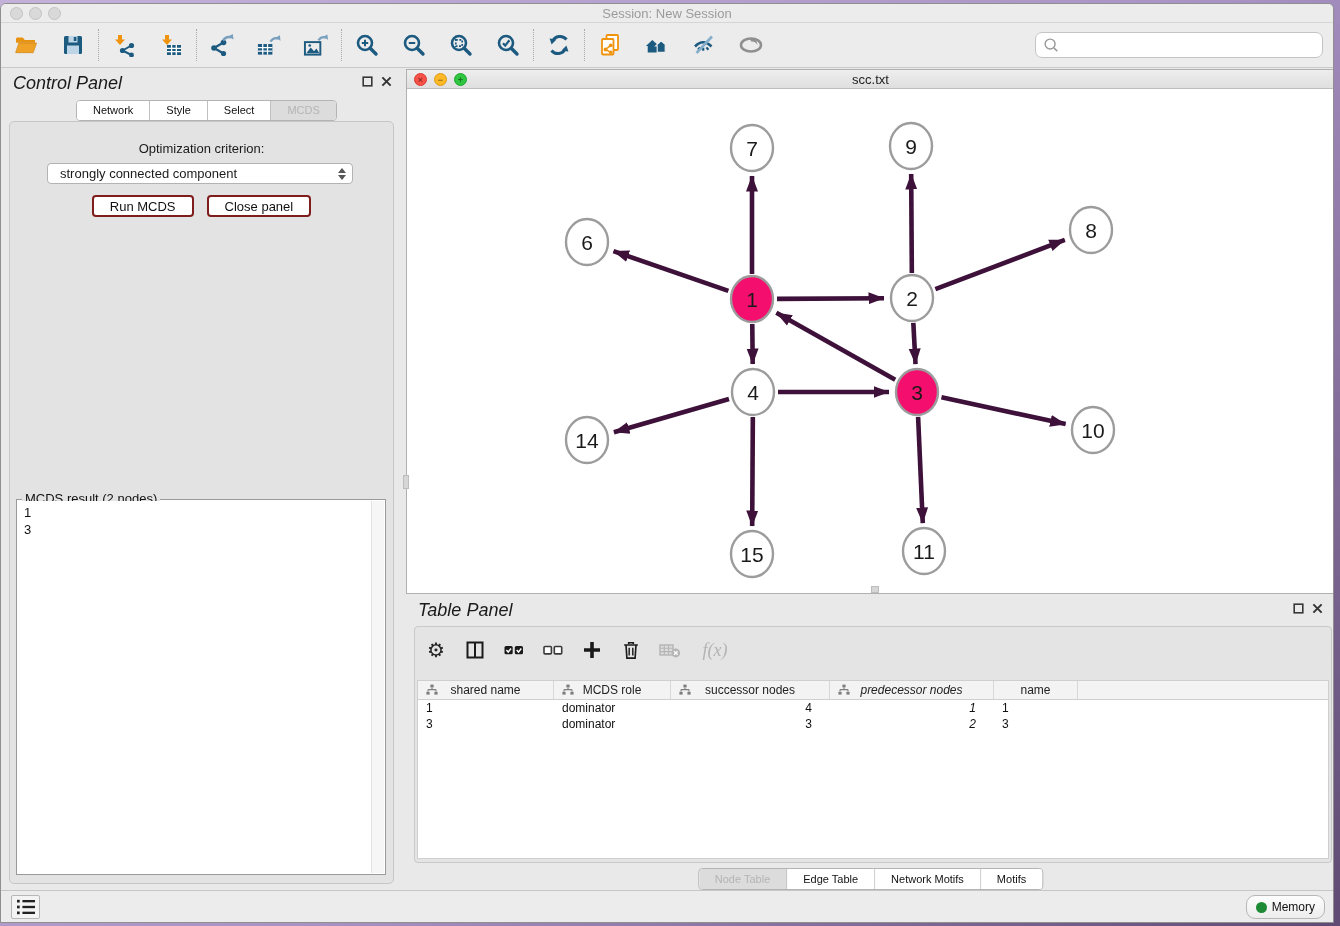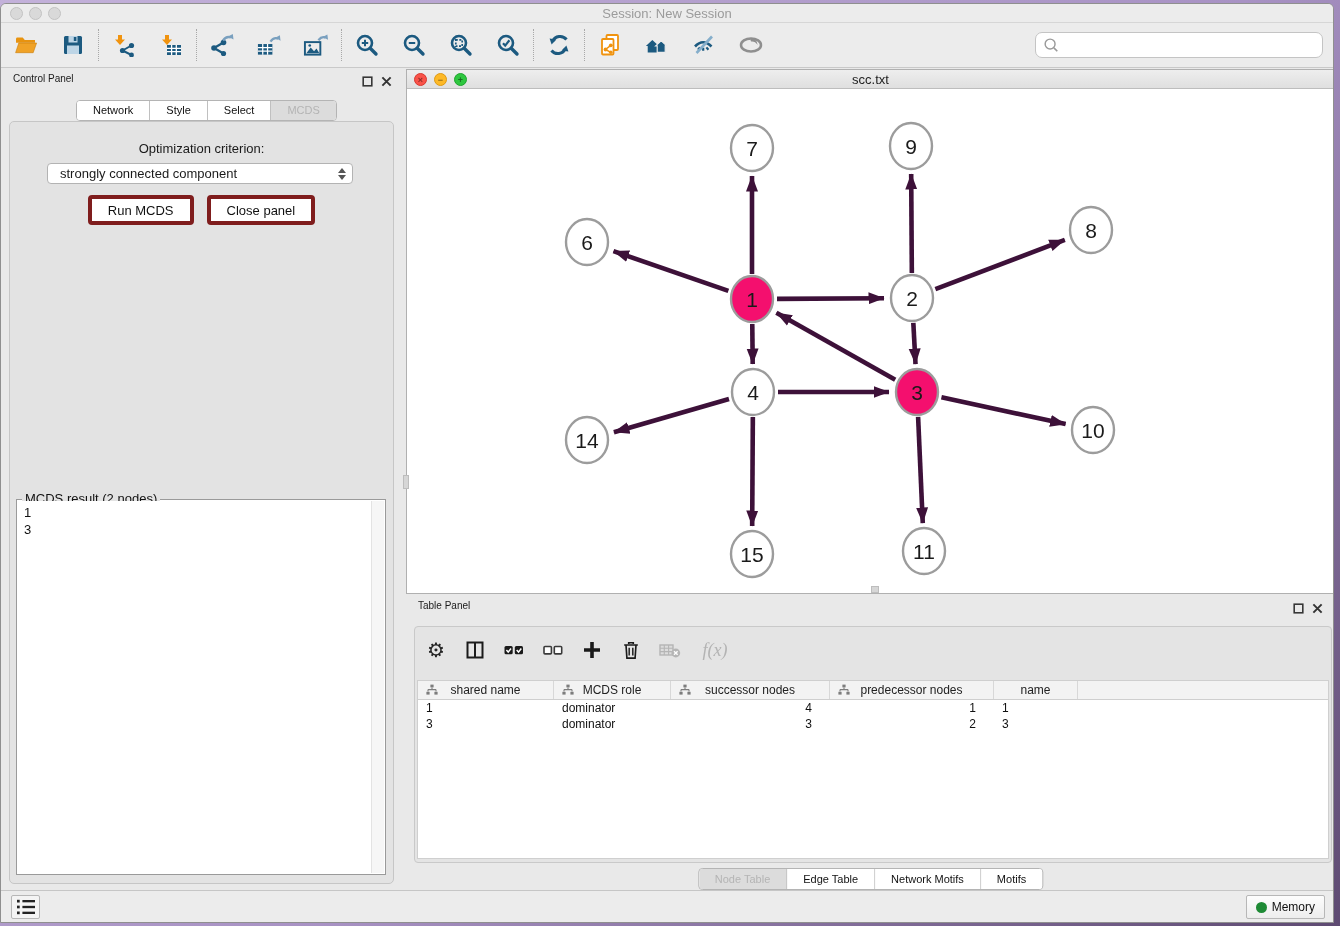--- a/index.html
+++ b/index.html
@@ -29,41 +29,41 @@
   .tb-sep { width:1px; height:32px; border-left:1px dotted #a8a8a8; }
   .icon-btn { width:26px; height:26px; display:flex; align-items:center; justify-content:center; cursor:default; }
   .icon-btn svg { display:block; }
   .tb-spacer { flex:1; }
   .searchbox { width:288px; height:26px; background:#fff; border:1px solid #c4c4c4;
     border-radius:7px; display:flex; align-items:center; padding:0 6px; margin-right:2px; }
   .searchbox input { border:none; outline:none; flex:1; font-size:13px; background:transparent;
     font-family:"Liberation Sans",sans-serif; }
   
   .control-panel { position:absolute; left:0; top:65px; width:403px; height:823px; background:#e9e9e9; }
-  .panel-header { position:absolute; top:4px; left:12px; font-size:10px; color:#1a1a1a; }
+  .panel-header { position:absolute; top:4px; left:12px; font-size:18px; color:#1a1a1a;font-style:italic; }
   .panel-icons { position:absolute; top:7px; right:12px; display:flex; gap:8px; }
   .panel-icons svg { display:block; }
   .cp-tabs { position:absolute; top:31px; left:75px; height:21px; display:flex;
     border:1px solid #b4b4b4; border-radius:4px; overflow:hidden; background:#fff; z-index:2; }
   .seg { padding:0 16px; font-size:11px; line-height:19px; background:#fff; color:#111;
     border-right:1px solid #c0c0c0; cursor:default; }
   .seg:last-child { border-right:none; }
   .seg.selected { background:#dcdcdc; color:#b4b4b4; }
   .cp-content { position:absolute; left:8px; right:10px; top:52px; bottom:8px;
     background:#e3e3e3; border:1px solid #c6c6c6; border-radius:5px;text-decoration:underline; }
   .opt-label { position:absolute; top:19px; left:0; right:0; text-align:center; font-size:13px; }
   .cp-select { position:absolute; top:41px; left:37px; right:40px; height:21px; background:#fff;
     border:1px solid #b3b3b3; border-radius:4px; display:flex; align-items:center;
     padding:0 4px 0 12px; font-size:13px; cursor:default; }
   .cp-select .sel-text { flex:1; }
   .stepper { width:12px; display:flex; flex-direction:column; align-items:center; gap:2px; }
   .stepper .up { width:0;height:0;border-left:4px solid transparent;border-right:4px solid transparent;border-bottom:5px solid #555; }
   .stepper .down { width:0;height:0;border-left:4px solid transparent;border-right:4px solid transparent;border-top:5px solid #555; }
   .cp-buttons { position:absolute; top:73px; left:0; right:0; display:flex; justify-content:center; gap:13px; }
-  .mac-btn { height:30px; padding:0 16px; background:#fff; border:4px solid #7f1d1d; border-radius:4px;
+  .mac-btn { height:22px; padding:0 16px; background:#fff; border:2px solid #7f1d1d; border-radius:4px;
     font-size:13px; font-family:"Liberation Sans",sans-serif; color:#111; cursor:default; }
   .result-group { position:absolute; left:6px; right:7px; top:377px; bottom:8px;
     border:1px solid #9a9a9a; background:#fff; }
   .result-legend { position:absolute; top:-9px; left:5px; background:#e3e3e3; padding:0 3px; font-size:13px; color:#111; }
   .result-text { position:absolute; inset:1px 15px 1px 1px; background:#fff; padding:3px 6px;
     font-size:13px; line-height:17px; color:#111; }
   .result-scroll { position:absolute; top:1px; bottom:1px; right:1px; width:13px;
     background:#f6f6f6; border-left:1px solid #e3e3e3; }
   
   .network-window { position:absolute; left:405px; top:65px; width:929px; height:525px;
@@ -92,31 +92,31 @@
   .fx-glyph { font-family:"Liberation Serif",serif; font-style:italic; font-size:18px; color:#b3b3b3;text-align:center; }
   .tp-table { position:absolute; left:2px; right:2px; top:53px; bottom:3px; background:#fff;
     border:1px solid #cfcfcf; overflow:hidden; }
   .thead { display:flex; height:19px; background:#f3f3f3; border-bottom:1px solid #cfcfcf; }
   .th { display:flex; align-items:center; justify-content:center; gap:5px; font-size:12px; color:#222;
     border-right:1px solid #d8d8d8; position:relative; cursor:default; }
   .th svg { position:absolute; left:8px; }
   .trow { display:flex; height:16px; font-size:12px; color:#111; cursor:default; }
   .td { padding:0 8px; line-height:16px; white-space:nowrap; overflow:hidden; }
   .td.r { text-align:right; padding-right:18px; }
-  .c0 { width:136px; } .c1 { width:117px; } .c2 { width:159px; } .c3 { width:164px; } .c4 { width:84px; }
+  .c0 { width:136px; } .c1 { width:117px; } .c2 { width:159px; } .c3 { width:164px;font-style:italic; } .c4 { width:84px; }
   .tp-tabs { position:absolute; bottom:2px; left:50%; transform:translateX(-50%); height:22px; display:flex;
     border:1px solid #b4b4b4; border-radius:4px; overflow:hidden; background:#fff; }
   .tp-tabs .seg { line-height:20px; }
   
   .statusbar { position:absolute; left:0; right:0; bottom:0; height:32px;
     background:#ececec; border-top:1px solid #c6c6c6; }
   .list-btn { position:absolute; left:10px; top:4px; width:29px; height:24px; background:#f4f4f4;
     border:1px solid #b7b7b7; border-radius:2px; display:flex; align-items:center; justify-content:center; cursor:default; }
   .memory-btn { position:absolute; right:8px; top:4px; height:24px; padding:0 9px;
-    background:linear-gradient(#fdfdfd,#ededed); border:1px solid #b7b7b7; border-radius:2px;
+    background:linear-gradient(#fdfdfd,#ededed); border:1px solid #b7b7b7; border-radius:9px;
     display:flex; align-items:center; gap:5px; font-size:12px; color:#111; cursor:default; }
   .mem-dot { width:11px; height:11px; border-radius:50%; background:#1e8a35; }
 </style>
 </head>
 <body>
 
 <div class="window">
 
   <div class="titlebar">
     <div class="traffic">

